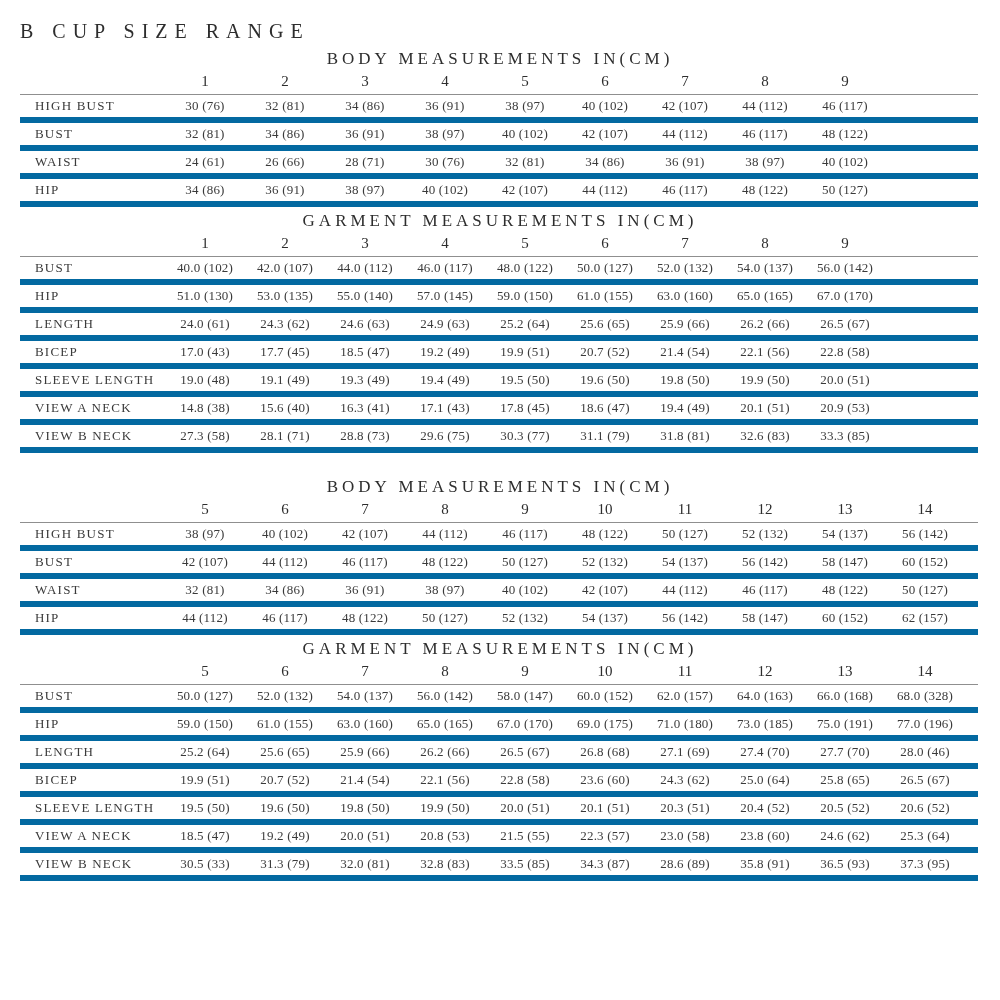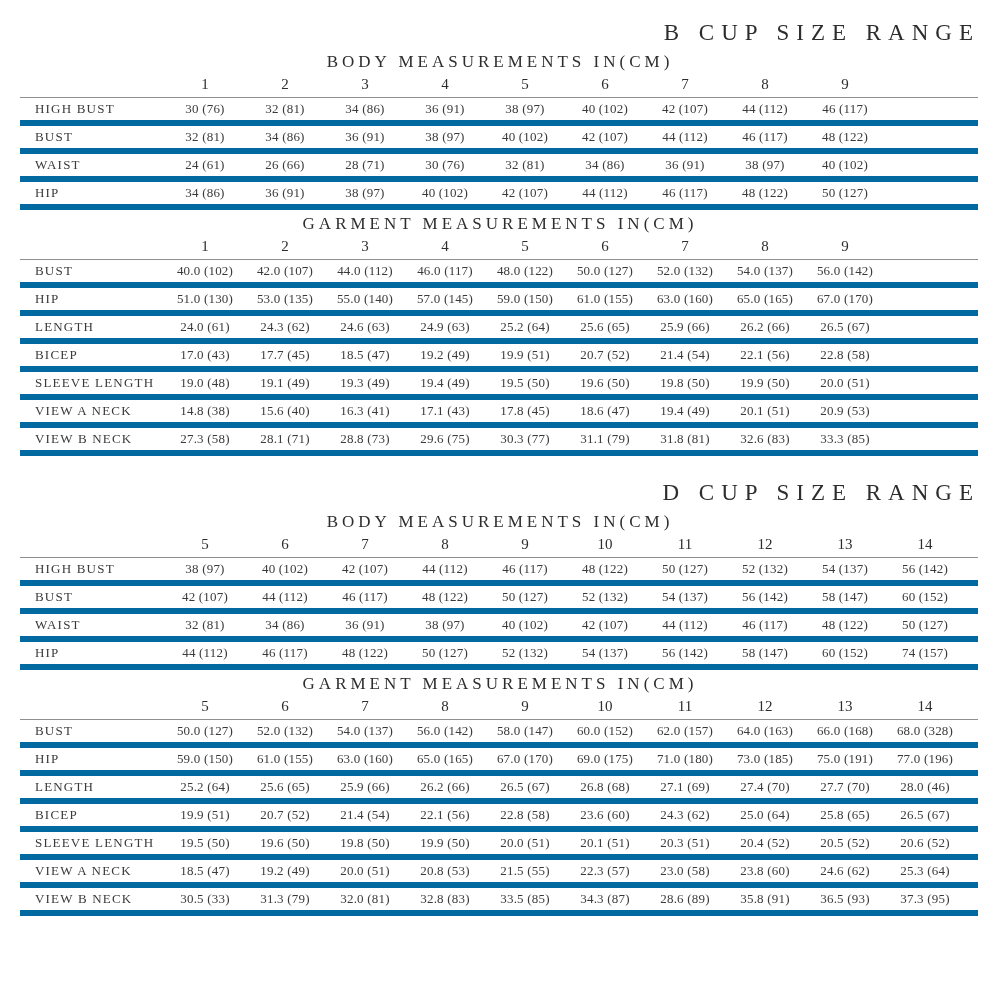--- a/index.html
+++ b/index.html
@@ -10,22 +10,22 @@
   }
   .page {
     width: 1000px;
     min-height: 1000px;
     padding: 12px 20px 10px 20px;
     background: #ffffff;
   }
   .section { margin-bottom: 6px; }
   .section + .section { margin-top: 24px; }
   .section-title {
-    text-align: right;
-    font-size: 23px;
+    text-align: left;
+    font-size: 20px;
     letter-spacing: 7px;
     color: #2d2d2d;
     margin: 8px 0 6px 0;
     white-space: nowrap;
   }
   .table-block { margin-bottom: 0; }
   .table-title {
     text-align: center;
     font-size: 17px;
     letter-spacing: 4px;
@@ -232,21 +232,20 @@
               <div class="value-cell">30.3 (77)</div>
               <div class="value-cell">31.1 (79)</div>
               <div class="value-cell">31.8 (81)</div>
               <div class="value-cell">32.6 (83)</div>
               <div class="value-cell">33.3 (85)</div>
             </div>
           </div>
         </div>
       </div>
       <div class="section">
-        <div class="section-title">D CUP SIZE RANGE</div>
         <div class="table-block">
           <div class="table-title">BODY MEASUREMENTS IN(CM)</div>
           <div class="mtable">
             <div class="row header-row">
               <div class="label-cell"></div>
               <div class="size-cell">5</div>
               <div class="size-cell">6</div>
               <div class="size-cell">7</div>
               <div class="size-cell">8</div>
               <div class="size-cell">9</div>
@@ -299,21 +298,21 @@
               <div class="label-cell">HIP</div>
               <div class="value-cell">44 (112)</div>
               <div class="value-cell">46 (117)</div>
               <div class="value-cell">48 (122)</div>
               <div class="value-cell">50 (127)</div>
               <div class="value-cell">52 (132)</div>
               <div class="value-cell">54 (137)</div>
               <div class="value-cell">56 (142)</div>
               <div class="value-cell">58 (147)</div>
               <div class="value-cell">60 (152)</div>
-              <div class="value-cell">74 (157)</div>
+              <div class="value-cell">62 (157)</div>
             </div>
           </div>
         </div>
         <div class="table-block">
           <div class="table-title">GARMENT MEASUREMENTS IN(CM)</div>
           <div class="mtable">
             <div class="row header-row">
               <div class="label-cell"></div>
               <div class="size-cell">5</div>
               <div class="size-cell">6</div>

